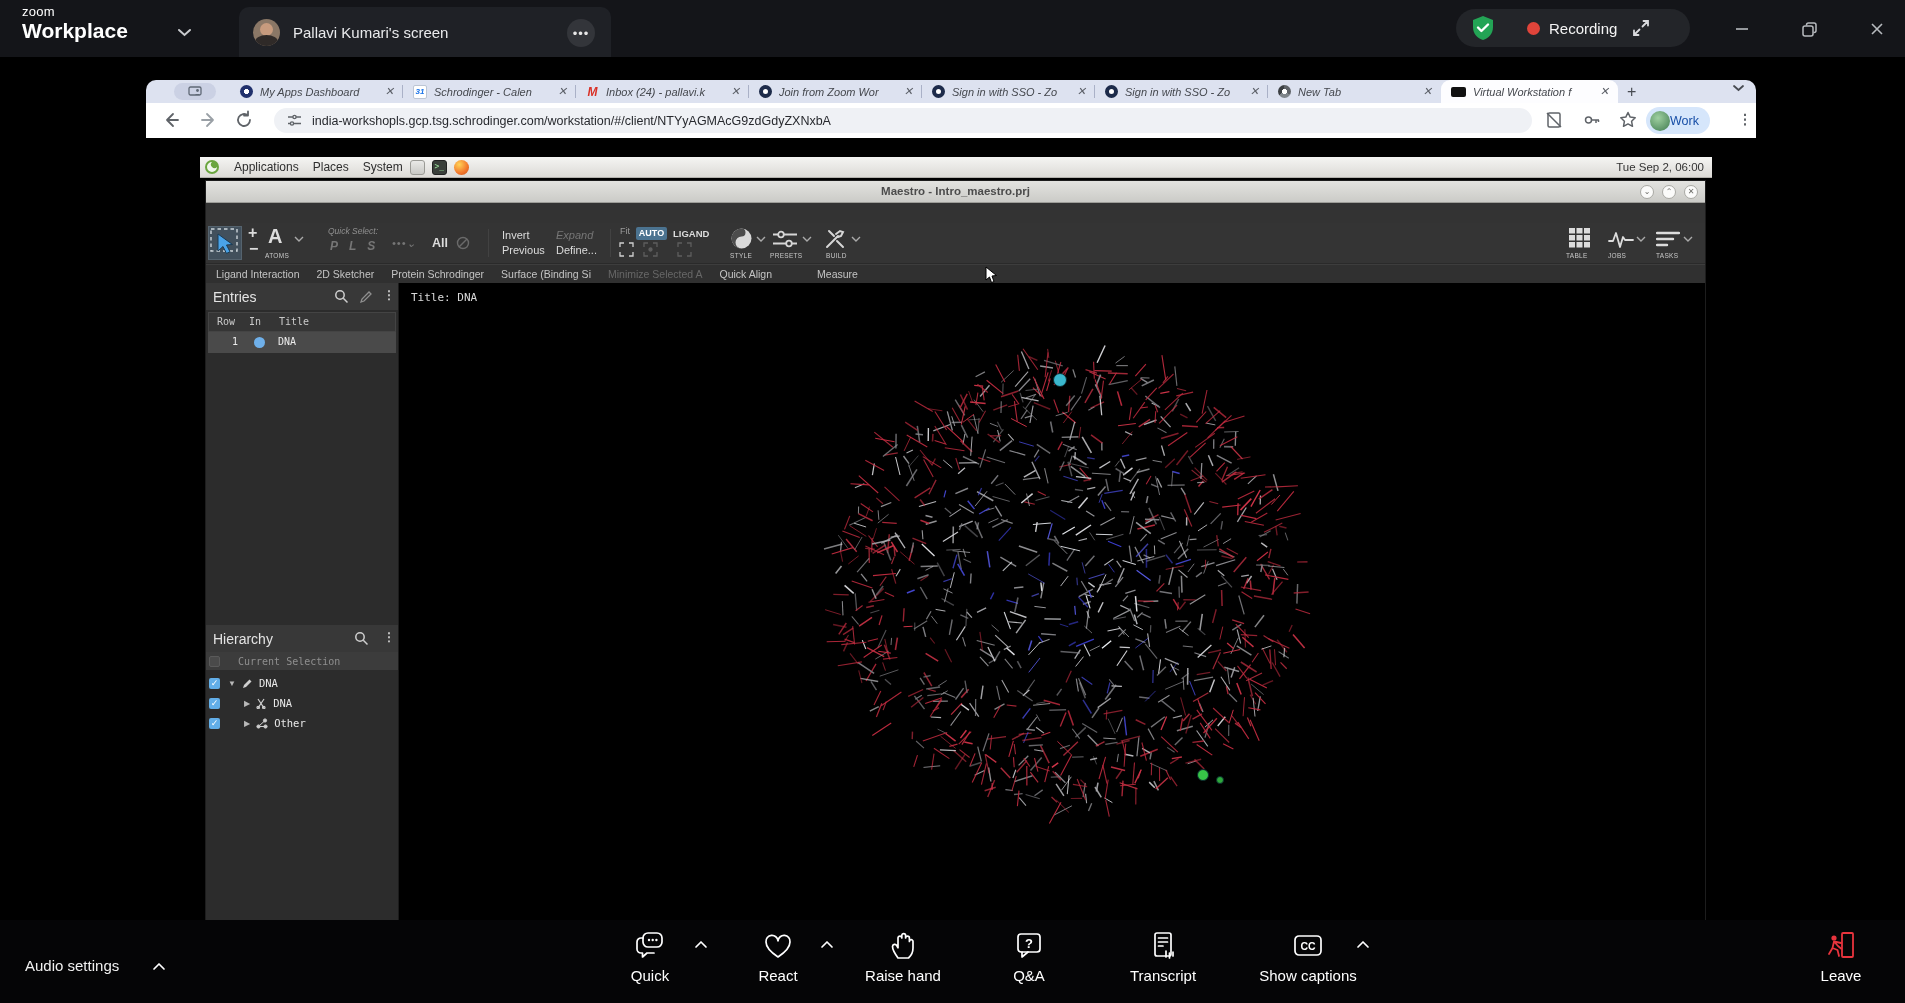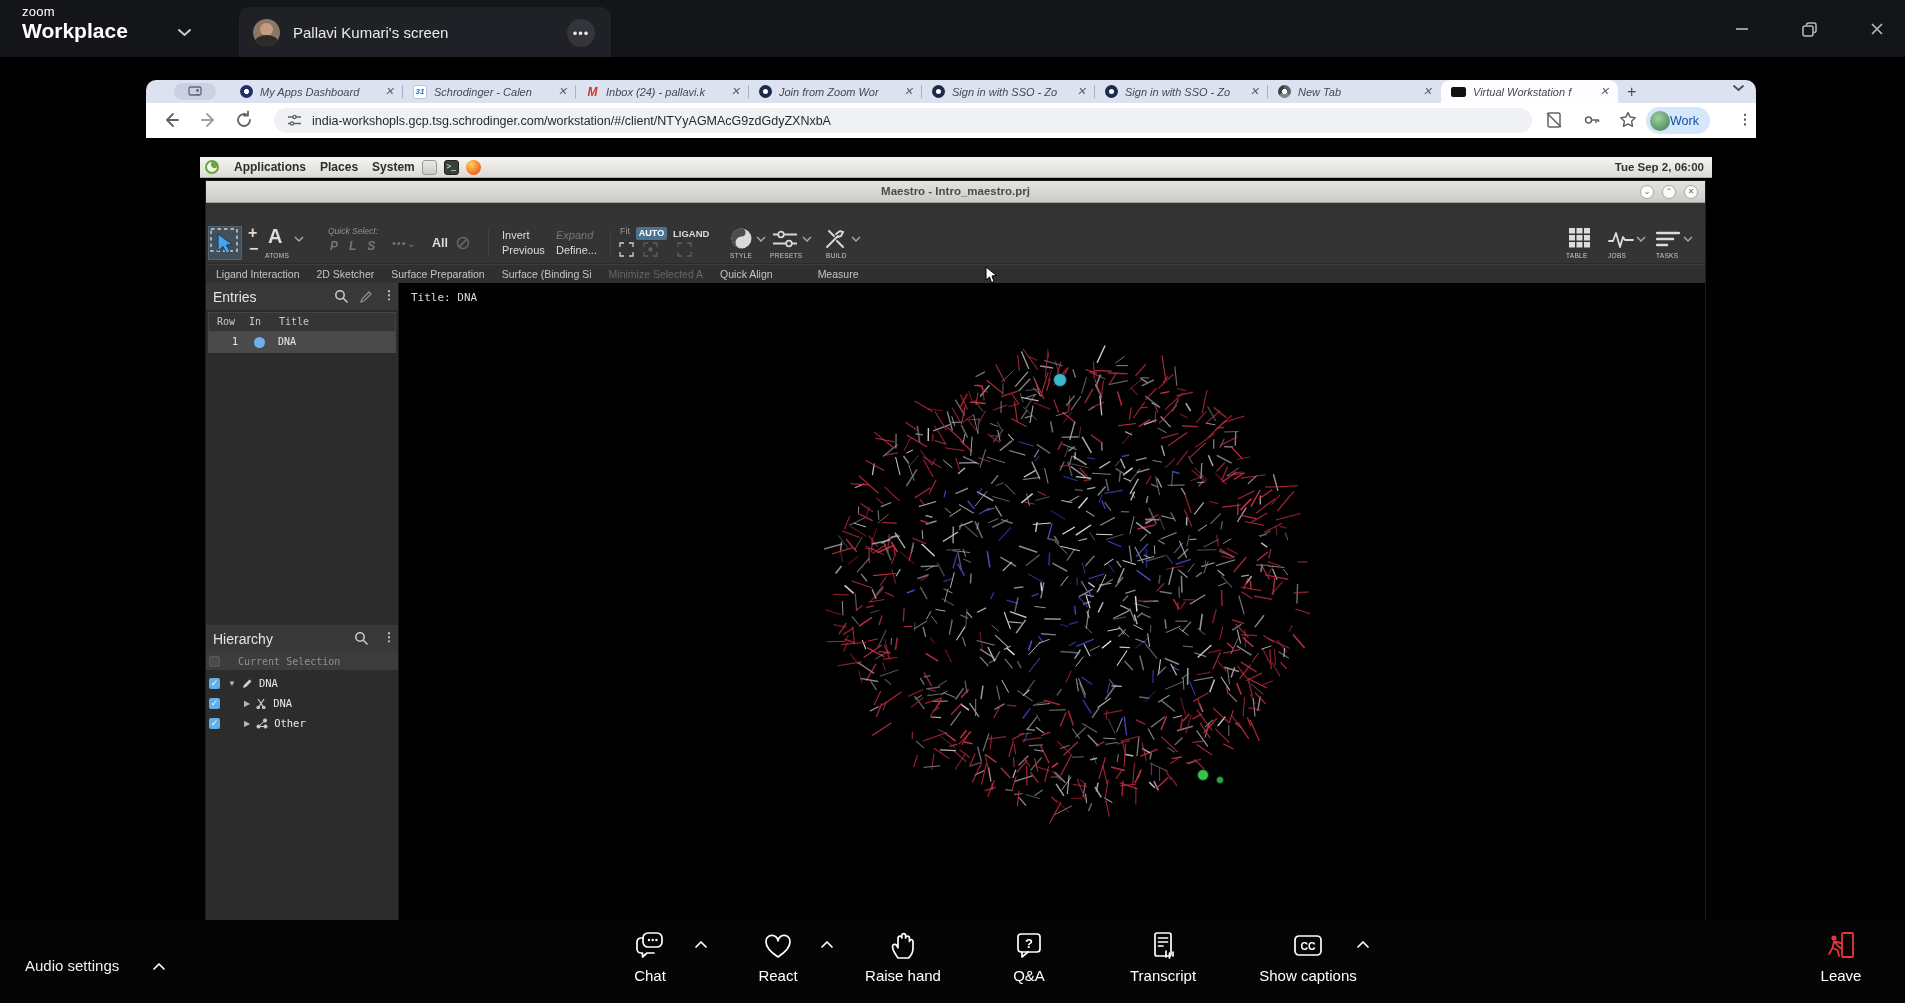--- a/index.html
+++ b/index.html
@@ -52,21 +52,21 @@
   #urlpill{left:128px;top:5px;width:1258px;height:25px;border-radius:13px;background:#eff1f5;display:flex;align-items:center;}
   #urlpill .url{font-size:12.5px;color:#27292e;margin-left:10px;white-space:nowrap;}
   #workpill{left:1500px;top:4px;width:64px;height:27px;border-radius:14px;background:#d6e6fb;display:flex;align-items:center;}
   #workpill .av{width:20px;height:20px;border-radius:50%;margin-left:4px;background:radial-gradient(circle at 40% 35%,#9fd0a0,#3f7a4f);}
   #workpill .lbl{font-size:12.5px;color:#174ea6;margin-left:0;}
   #bdots{left:1592px;top:8px;color:#5f6368;font-size:14px;font-weight:bold;}
   #viewport{left:0;top:58px;width:1610px;height:782px;background:#000;overflow:hidden;}
   
   #desktop{left:54px;top:19px;width:1512px;height:763px;}
   #gnomebar{left:0;top:0;width:1512px;height:21px;background:linear-gradient(#f5f5f3,#dcdad6);
-            border-bottom:1px solid #b3b1ac;display:flex;align-items:center;box-sizing:border-box;font-weight:bold;}
+            border-bottom:1px solid #b3b1ac;display:flex;align-items:center;box-sizing:border-box;}
   #gnomebar .mi{font-size:12px;color:#2e2e2e;margin-left:14px;}
   #gnomebar .clock{margin-left:auto;margin-right:8px;font-size:11.5px;color:#333;}
   .gico{width:15px;height:15px;margin-left:7px;border-radius:3px;flex:none;}
   #gico-drawer{background:linear-gradient(#e9e9e7,#c9c9c5);border:1px solid #9a9a95;box-sizing:border-box;}
   #gico-term{background:#3a3f3a;border:1px solid #222;box-sizing:border-box;color:#9fe89f;font-size:8px;line-height:12px;text-align:center;font-family:"DejaVu Sans Mono",monospace;}
   #gico-ffx{border-radius:50%;background:radial-gradient(circle at 35% 30%,#ffd257,#f2762b 60%,#c5521a);}
   
   #maestro{left:5px;top:23px;width:1501px;height:740px;background:#333;border:1px solid #1d1d1d;box-sizing:border-box;}
   #mtitle{left:0;top:0;width:1499px;height:22px;background:linear-gradient(#e3e3e0,#cbcbc7);border-bottom:1px solid #9d9d99;box-sizing:border-box;}
   #mtitle .t{width:100%;text-align:center;font-size:11.5px;font-weight:bold;color:#4c4c4c;line-height:21px;}
@@ -129,20 +129,34 @@
   <div id="brand-chev" class="abs">
     <svg width="15" height="9" viewBox="0 0 15 9">
         <path d="M2 2l5.5 5L13 2" fill="none" stroke="#c9cbce" stroke-width="2" stroke-linecap="round"></path>
       </svg>
   </div>
   <div id="share-tab" class="abs">
     <div class="avatar"></div>
     <div class="lbl">Pallavi Kumari's screen</div>
   </div>
   <div id="more-btn" class="abs">•••</div>
+  <div id="rec-pill" class="abs">
+    <svg style="margin-left:15px" width="24" height="26" viewBox="0 0 24 26">
+      <path d="M12 1 L22 5 V12 C22 19 17.5 23.5 12 25 C6.5 23.5 2 19 2 12 V5 Z" fill="#23a455"></path>
+      <path d="M7 12.5 l3.4 3.5 L17 9.5" fill="none" stroke="#fff" stroke-width="2.4" stroke-linecap="round" stroke-linejoin="round"></path>
+    </svg>
+    <div id="rec-dot"></div>
+    <div class="lbl">Recording</div>
+    <svg style="margin-left:14px" width="20" height="20" viewBox="0 0 20 20">
+      <g fill="none" stroke="#dadbde" stroke-width="1.8" stroke-linecap="round">
+        <path d="M11.5 8.5 L17 3 M12.5 3 H17 V7.5"></path>
+        <path d="M8.5 11.5 L3 17 M3 12.5 V17 H7.5"></path>
+      </g>
+    </svg>
+  </div>
   <div class="winctl abs" style="left:1732px">
     <svg width="16" height="16" viewBox="0 0 16 16">
         <line x1="2" y1="8" x2="14" y2="8" stroke="#b7babe" stroke-width="1.6"></line>
       </svg>
   </div>
   <div class="winctl abs" style="left:1799px">
     <svg width="17" height="17" viewBox="0 0 17 17" fill="none" stroke="#b7babe" stroke-width="1.5">
       <rect x="2" y="5" width="10" height="10" rx="2"></rect>
         <path d="M5.5 4.5 V4 a2 2 0 0 1 2-2 H13 a2 2 0 0 1 2 2 v5.5 a2 2 0 0 1-2 2 h-.5"></path>
     </svg>
@@ -394,21 +408,21 @@
           </svg>
           <svg class="abs" style="left:1477px;top:13px" width="10" height="6" viewBox="0 0 10 6">
               <path d="M1 1l4 4 4-4" fill="none" stroke="#aaa" stroke-width="1.4"></path>
             </svg>
           <div class="tblabel" style="left:1450px;top:29px">TASKS</div>
         </div>
 
         <div id="mtabrow" class="abs">
           <div class="tt" style="margin-left:10px">Ligand Interaction</div>
           <div class="tt">2D Sketcher</div>
-          <div class="tt">Surface Preparation</div>
+          <div class="tt">Protein Schrodinger</div>
           <div class="tt">Surface (Binding Si</div>
           <div class="tt dis">Minimize Selected A</div>
           <div class="tt">Quick Align</div>
           <div class="tt" style="margin-left:45px">Measure</div>
         </div>
 
         <div id="lpanel" class="abs">
           <div class="phead" style="top:0">
             <div class="t">Entries</div>
             <svg class="abs" style="left:128px;top:6px" width="15" height="15" viewBox="0 0 15 15">
@@ -1550,21 +1564,21 @@
         <g class="wicon">
           <rect x="9" y="3" width="19" height="14" rx="5"></rect>
           <path d="M9 8 H7 a4 4 0 0 0-4 4 v7 a4 4 0 0 0 4 4 h1.5 v4 l4.5-4 h7"></path>
         </g>
         <g fill="#fff">
           <circle cx="15" cy="10" r="1.2"></circle>
           <circle cx="18.7" cy="10" r="1.2"></circle>
           <circle cx="22.4" cy="10" r="1.2"></circle>
         </g>
       </svg>
-    <div class="lbl">Chat</div>
+    <div class="lbl">Quick</div>
   </div>
   <svg class="bcaret" style="left:694px" width="14" height="9" viewBox="0 0 14 9">
       <path d="M2 7l5-5 5 5" class="wicon"></path>
     </svg>
 
   <div class="bbtn" style="left:778px">
     <svg class="ic" viewBox="0 0 32 32">
         <path class="wicon" d="M16 27 C8.5 22 4 17.5 4 12 a6 6 0 0 1 12-1.2 A6 6 0 0 1 28 12 c0 5.5-4.5 10-12 15 z"></path>
       </svg>
     <div class="lbl">React</div>

